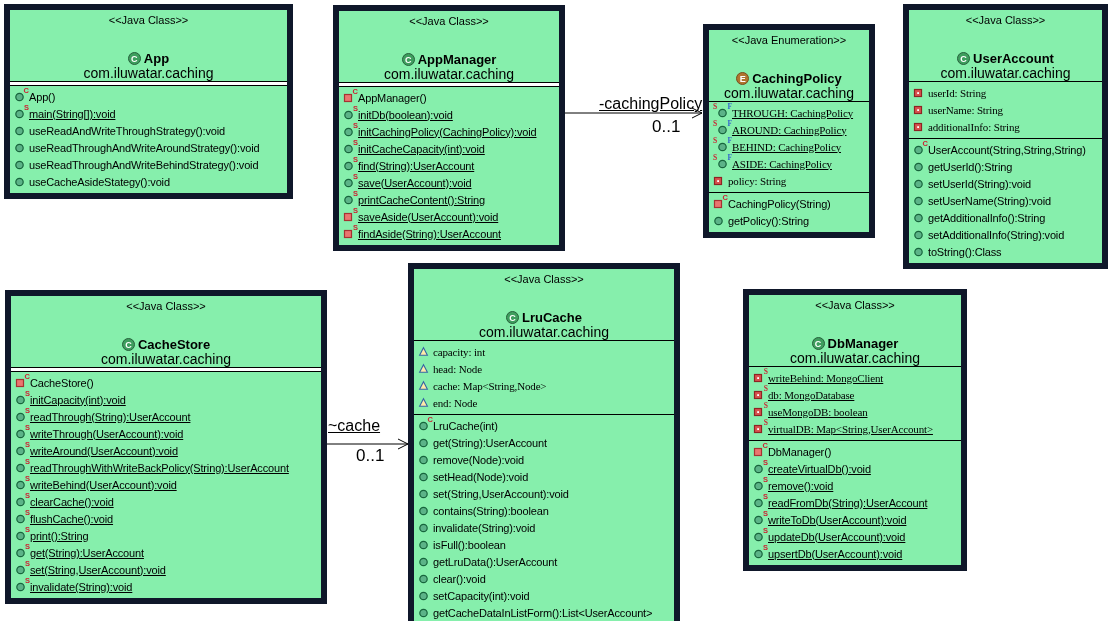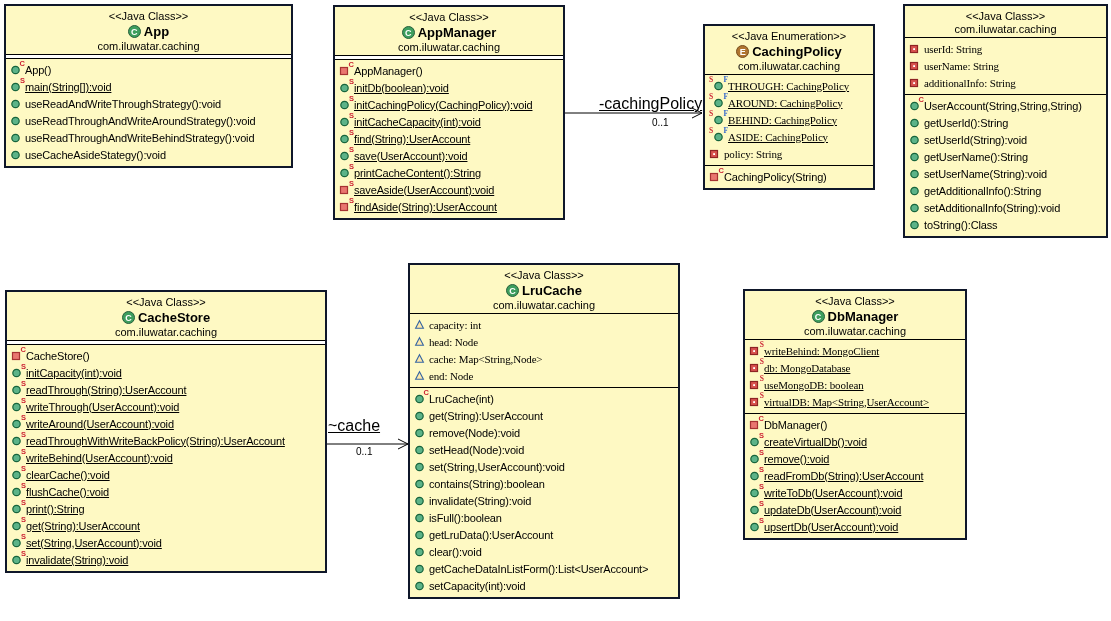--- a/index.html
+++ b/index.html
@@ -1,40 +1,40 @@
 <!DOCTYPE html>
 <html><head>
 <meta charset="utf-8">
 <style>
   html,body{margin:0;padding:0;background:#ffffff;font-family:"Liberation Sans",sans-serif;}
   .canvas{position:relative;width:1111px;height:621px;background:#ffffff;overflow:hidden;}
-  .uml-box{position:absolute;background:#fef9c3;border:2px solid #0f172a;box-sizing:border-box;}
+  .uml-box{position:absolute;background:#86efac;border:6px solid #0f172a;box-sizing:border-box;}
   .hdr{text-align:center;border-bottom:1px solid #000;padding:3px 2px 2px;}
   .stereo{font-size:11px;color:#000;line-height:14px;}
-  .nameline{font-size:13px;font-weight:bold;line-height:17px;color:#000;}
-  .pkg{font-size:11px;color:#000;line-height:12px;}
+  .nameline{font-size:13px;font-weight:bold;line-height:17px;color:#000;margin-top:23px;}
+  .pkg{font-size:14px;color:#000;line-height:12px;}
   .hicon{display:inline-block;width:13px;height:13px;border-radius:50%;color:#fff;font-size:9px;font-weight:bold;line-height:13px;text-align:center;vertical-align:1px;margin-right:3px;box-sizing:border-box;}
   .hicon.cls{background:#3E9E5E;border:1px solid #27603C;}
   .hicon.enum{background:#B0752F;border:1px solid #774E1E;}
   .empty-comp{height:3px;background:#fff;border-bottom:1px solid #000;}
   .comp{padding:2px 0 3px;}
   .comp.fields{border-bottom:1px solid #000;font-family:Liberation Serif, serif;}
   .mrow{display:flex;align-items:center;height:17px;padding-left:4px;white-space:nowrap;}
   .mrow.has-sl{padding-left:8px;}
   .iwrap{position:relative;width:11px;height:11px;flex:none;margin-right:4px;}
   .iwrap svg{position:absolute;left:0;top:0;}
   .sup{position:absolute;font-size:7.5px;font-weight:bold;top:-4px;line-height:8px;}
   .supr{right:-4px;}
   .supl{left:-4px;}
   .sup.red{color:#CC2233;}
   .sup.blue{color:#3366CC;}
   .mtext{font-size:11px;letter-spacing:-0.15px;color:#000;}
   .mtext.ul{text-decoration:underline;}
   .assoc-label{position:absolute;font-size:16px;color:#000;text-decoration:underline;}
-  .assoc-mult{position:absolute;font-size:10px;color:#000;}
+  .assoc-mult{position:absolute;font-size:17px;color:#000;}
   svg.assoc{position:absolute;overflow:visible;}
   
   #box-0{left:4px;top:4px;width:289px;}
   #box-1{left:333px;top:5px;width:232px;}
   #box-2{left:703px;top:24px;width:172px;}
   #box-3{left:903px;top:4px;width:205px;}
   #box-4{left:5px;top:290px;width:322px;}
   #box-5{left:408px;top:263px;width:272px;}
   #box-6{left:743px;top:289px;width:224px;}
   #assoc-0{left:565px;top:104px;}
@@ -259,25 +259,34 @@
       <div class="comp methods">
         <div class="mrow">
           <span class="iwrap">
             <svg width="11" height="11" viewBox="0 0 11 11">
               <rect x="1.5" y="2.5" width="7" height="7" fill="#E9766F" stroke="#A63232" stroke-width="1.2"></rect>
             </svg>
             <span class="sup supr red">C</span>
           </span>
           <span class="mtext">CachingPolicy(String)</span>
         </div>
+        <div class="mrow">
+          <span class="iwrap">
+            <svg width="11" height="11" viewBox="0 0 11 11">
+              <circle cx="5.5" cy="6" r="3.7" fill="#5CB388" stroke="#17643C" stroke-width="1.2"></circle>
+            </svg>
+          </span>
+          <span class="mtext">getPolicy():String</span>
+        </div>
       </div>
     </div>
   <div class="uml-box" id="box-3">
       <div class="hdr">
         <div class="stereo">&lt;&lt;Java Class&gt;&gt;</div>
+        <div class="nameline"><span class="hicon cls">C</span><span class="cname">UserAccount</span></div>
         <div class="pkg">com.iluwatar.caching</div>
       </div>
       <div class="comp fields">
         <div class="mrow">
           <span class="iwrap">
             <svg width="11" height="11" viewBox="0 0 11 11">
               <rect x="1.5" y="2.5" width="7" height="7" fill="#D9534F" stroke="#8E2323" stroke-width="1.2"></rect>
               <rect x="4.2" y="5.2" width="1.8" height="1.8" fill="#fff"></rect>
             </svg>
           </span>
@@ -320,28 +329,20 @@
           </span>
           <span class="mtext">getUserId():String</span>
         </div>
         <div class="mrow">
           <span class="iwrap">
             <svg width="11" height="11" viewBox="0 0 11 11">
               <circle cx="5.5" cy="6" r="3.7" fill="#5CB388" stroke="#17643C" stroke-width="1.2"></circle>
             </svg>
           </span>
           <span class="mtext">setUserId(String):void</span>
-        </div>
-        <div class="mrow">
-          <span class="iwrap">
-            <svg width="11" height="11" viewBox="0 0 11 11">
-              <circle cx="5.5" cy="6" r="3.7" fill="#5CB388" stroke="#17643C" stroke-width="1.2"></circle>
-            </svg>
-          </span>
-          <span class="mtext">getUserName():String</span>
         </div>
         <div class="mrow">
           <span class="iwrap">
             <svg width="11" height="11" viewBox="0 0 11 11">
               <circle cx="5.5" cy="6" r="3.7" fill="#5CB388" stroke="#17643C" stroke-width="1.2"></circle>
             </svg>
           </span>
           <span class="mtext">setUserName(String):void</span>
         </div>
         <div class="mrow">
@@ -618,29 +619,29 @@
             </svg>
           </span>
           <span class="mtext">clear():void</span>
         </div>
         <div class="mrow">
           <span class="iwrap">
             <svg width="11" height="11" viewBox="0 0 11 11">
               <circle cx="5.5" cy="6" r="3.7" fill="#5CB388" stroke="#17643C" stroke-width="1.2"></circle>
             </svg>
           </span>
+          <span class="mtext">setCapacity(int):void</span>
+        </div>
+        <div class="mrow">
+          <span class="iwrap">
+            <svg width="11" height="11" viewBox="0 0 11 11">
+              <circle cx="5.5" cy="6" r="3.7" fill="#5CB388" stroke="#17643C" stroke-width="1.2"></circle>
+            </svg>
+          </span>
           <span class="mtext">getCacheDataInListForm():List&lt;UserAccount&gt;</span>
-        </div>
-        <div class="mrow">
-          <span class="iwrap">
-            <svg width="11" height="11" viewBox="0 0 11 11">
-              <circle cx="5.5" cy="6" r="3.7" fill="#5CB388" stroke="#17643C" stroke-width="1.2"></circle>
-            </svg>
-          </span>
-          <span class="mtext">setCapacity(int):void</span>
         </div>
       </div>
     </div>
   <div class="uml-box" id="box-6">
       <div class="hdr">
         <div class="stereo">&lt;&lt;Java Class&gt;&gt;</div>
         <div class="nameline"><span class="hicon cls">C</span><span class="cname">DbManager</span></div>
         <div class="pkg">com.iluwatar.caching</div>
       </div>
       <div class="comp fields">

